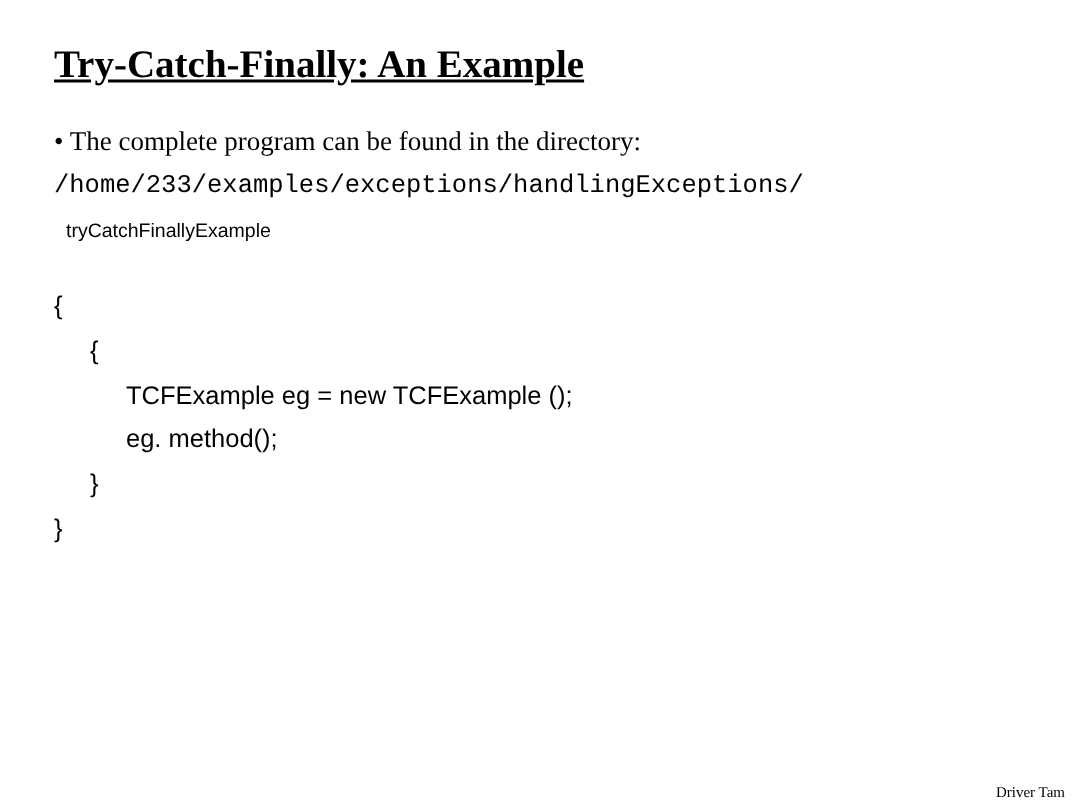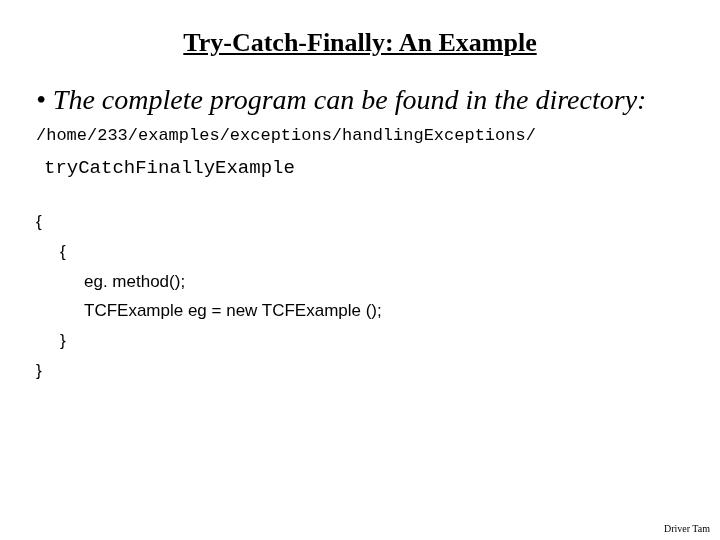--- a/index.html
+++ b/index.html
@@ -6,39 +6,38 @@
     body {
       width: 720px;
       height: 540px;
       background: #fff;
       font-family: "Times New Roman", Times, serif;
       color: #000;
       position: relative;
       padding: 28px 36px 0 36px;
     }
     .title {
-      text-align: center;
+      text-align: left;
       font-size: 26px;
       font-weight: bold;
       text-decoration: underline;
       margin-bottom: 26px;
     }
     .bullet-line {
-      font-size: 28px;
+      font-size: 18px;
       margin-bottom: 10px;
-      font-style: italic;
     }
     .path-line {
       font-family: Liberation Mono, monospace;
       font-size: 17px;
       margin-bottom: 12px;
     }
     .path-line2 {
-      font-family: Liberation Mono, monospace;
-      font-size: 19px;
+      font-family: Liberation Sans, sans-serif;
+      font-size: 13px;
       margin-left: 8px;
       margin-bottom: 28px;
     }
     .code-block {
       font-family: Arial, Helvetica, sans-serif;
       font-size: 17px;
       line-height: 1.75;
     }
     .indent1 { margin-left: 24px; }
     .indent2 { margin-left: 48px; }
@@ -56,19 +55,19 @@
 <div class="title">Try-Catch-Finally: An Example</div>
 
 <div class="bullet-line">• The complete program can be found in the directory:</div>
 
 <div class="path-line">/home/233/examples/exceptions/handlingExceptions/</div>
 <div class="path-line2">tryCatchFinallyExample</div>
 
 <div class="code-block">
   <div>{</div>
   <div class="indent1">{</div>
+  <div class="indent2">TCFExample eg = new TCFExample ();</div>
   <div class="indent2">eg. method();</div>
-  <div class="indent2">TCFExample eg = new TCFExample ();</div>
   <div class="indent1">}</div>
   <div>}</div>
 </div>
 
 <div class="footer">Driver Tam</div>
 
 </body></html>

